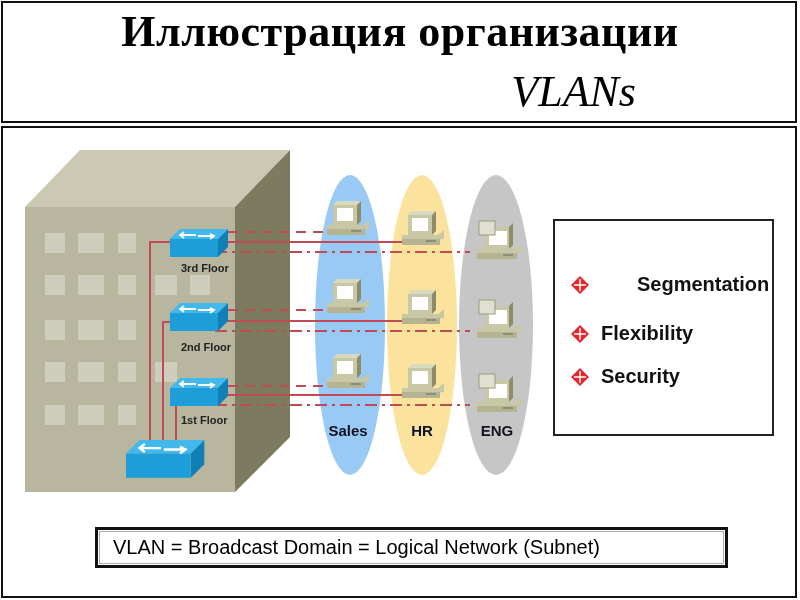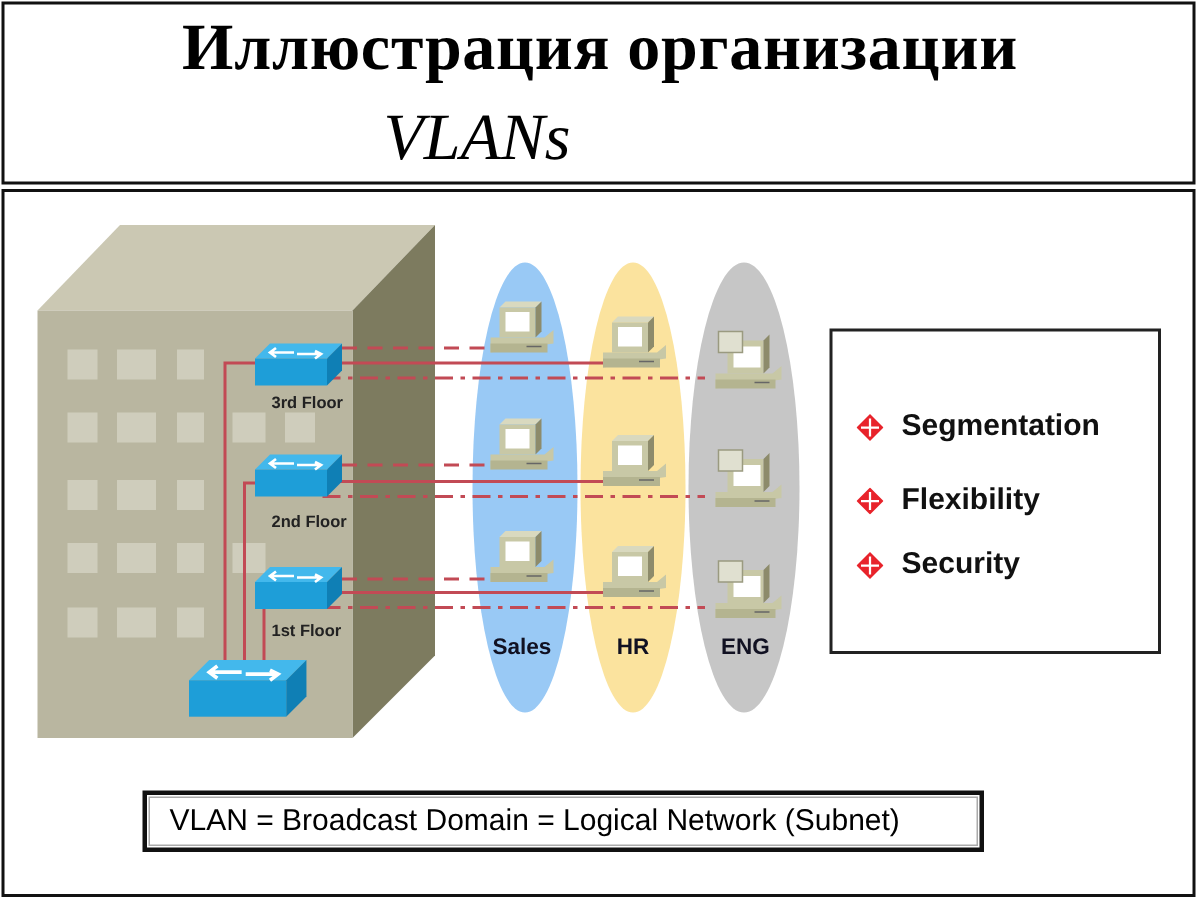--- a/index.html
+++ b/index.html
@@ -1,25 +1,25 @@
 <!DOCTYPE html>
 <html><head>
 <meta charset="utf-8">
 <style>
   html, body { margin:0; padding:0; }
   body { width:800px; height:600px; background:#fff; position:relative; overflow:hidden; font-family:"Liberation Sans", sans-serif; }
   .frame-top { position:absolute; left:1px; top:1px; width:796px; height:122px; border:2px solid #111; box-sizing:border-box; }
   .frame-bottom { position:absolute; left:1px; top:126px; width:796px; height:472px; border:2px solid #111; box-sizing:border-box; }
   .title { position:absolute; left:0; top:6px; width:800px; text-align:center; font-family:Liberation Serif, serif; font-weight:bold; font-size:44px; color:#000; letter-spacing:0.5px; }
-  .subtitle { position:absolute; left:0; top:66px; width:636px; text-align:center; font-family:"Liberation Serif", serif; font-style:italic; font-size:44px; color:#000; }
+  .subtitle { position:absolute; left:0; top:66px; width:636px; text-align:right; font-family:"Liberation Serif", serif; font-style:italic; font-size:44px; color:#000; }
   svg.diagram { position:absolute; left:0; top:140px; }
   .feature-box { position:absolute; left:553px; top:219px; width:221px; height:217px; border:2px solid #222; box-sizing:border-box; background:#fff; }
   .feature-item { position:absolute; left:16px; display:flex; align-items:center; font-weight:bold; font-size:20px; color:#111; }
   .feature-item .bullet { width:18px; height:18px; margin-right:12px; }
-  .equation-box { position:absolute; left:95px; top:527px; width:561px; height:41px; border:3px solid #111; box-sizing:border-box; outline:1px solid #aaa; outline-offset:-5px; background:#fff; font-size:20px; line-height:35px; padding-left:15px; color:#000; }
+  .equation-box { position:absolute; left:95px; top:527px; width:633px; height:41px; border:3px solid #111; box-sizing:border-box; outline:1px solid #aaa; outline-offset:-5px; background:#fff; font-size:20px; line-height:35px; padding-left:15px; color:#000; }
   .floor-label { font-family:"Liberation Sans", sans-serif; font-weight:bold; font-size:11px; fill:#222; }
   .group-label { font-family:"Liberation Sans", sans-serif; font-weight:bold; font-size:15px; fill:#112; }
 </style>
 </head>
 <body>
 
 <div class="frame-top"></div>
 <div class="title">Иллюстрация организации</div>
 <div class="subtitle">VLANs</div>
 
@@ -122,21 +122,21 @@
   <use href="#ws" x="477" y="225"></use>
   <use href="#ws" x="477" y="304"></use>
   <use href="#ws" x="477" y="378"></use>
 
   <text class="group-label" x="348" y="436" text-anchor="middle">Sales</text>
   <text class="group-label" x="422" y="436" text-anchor="middle">HR</text>
   <text class="group-label" x="497" y="436" text-anchor="middle">ENG</text>
 </svg>
 
 <div class="feature-box">
-  <div class="feature-item" style="top:52px;">
+  <div class="feature-item" style="top:52px;gap:36px;">
     <svg class="bullet" viewBox="0 0 18 18">
       <polygon points="9,0 18,9 9,18 0,9" fill="#e8232b"></polygon>
       <path d="M9,3 v12 M3,9 h12" stroke="#fff" stroke-width="1.5"></path>
     </svg>
     <span>Segmentation</span>
   </div>
   <div class="feature-item" style="top:144px;">
     <svg class="bullet" viewBox="0 0 18 18">
       <polygon points="9,0 18,9 9,18 0,9" fill="#e8232b"></polygon>
       <path d="M9,3 v12 M3,9 h12" stroke="#fff" stroke-width="1.5"></path>

